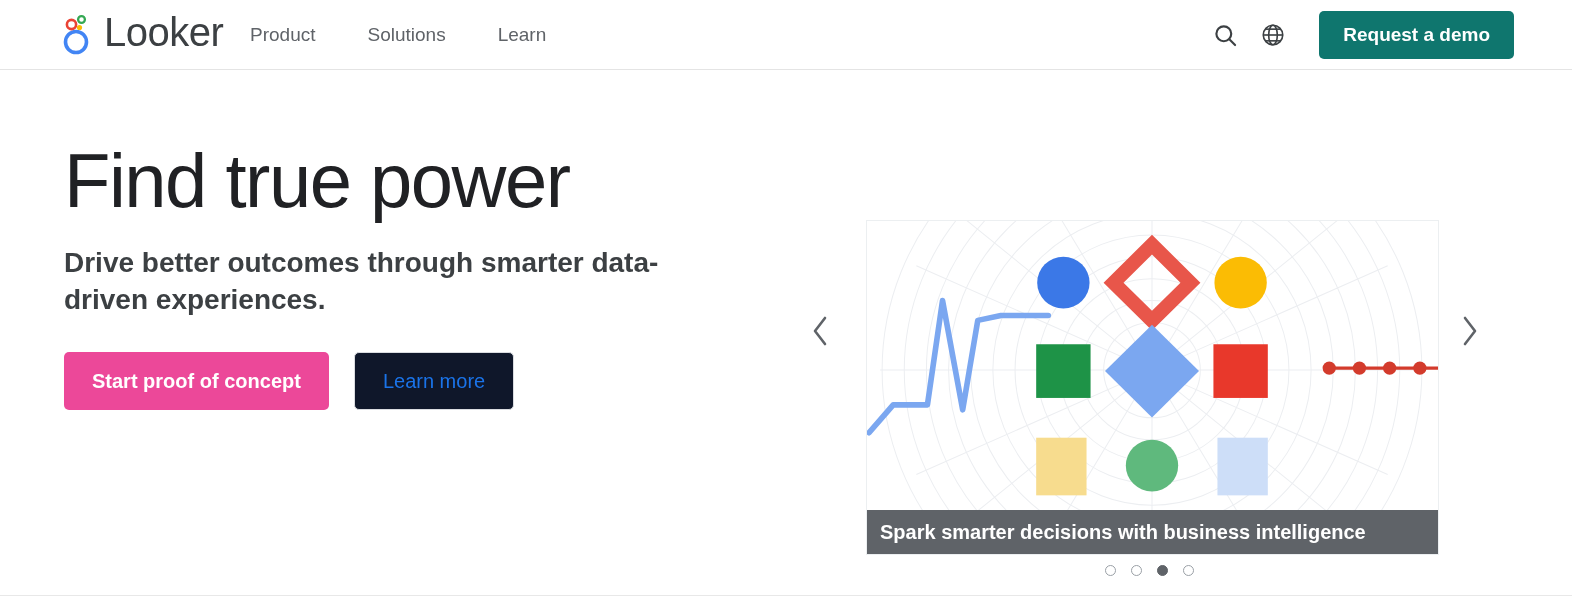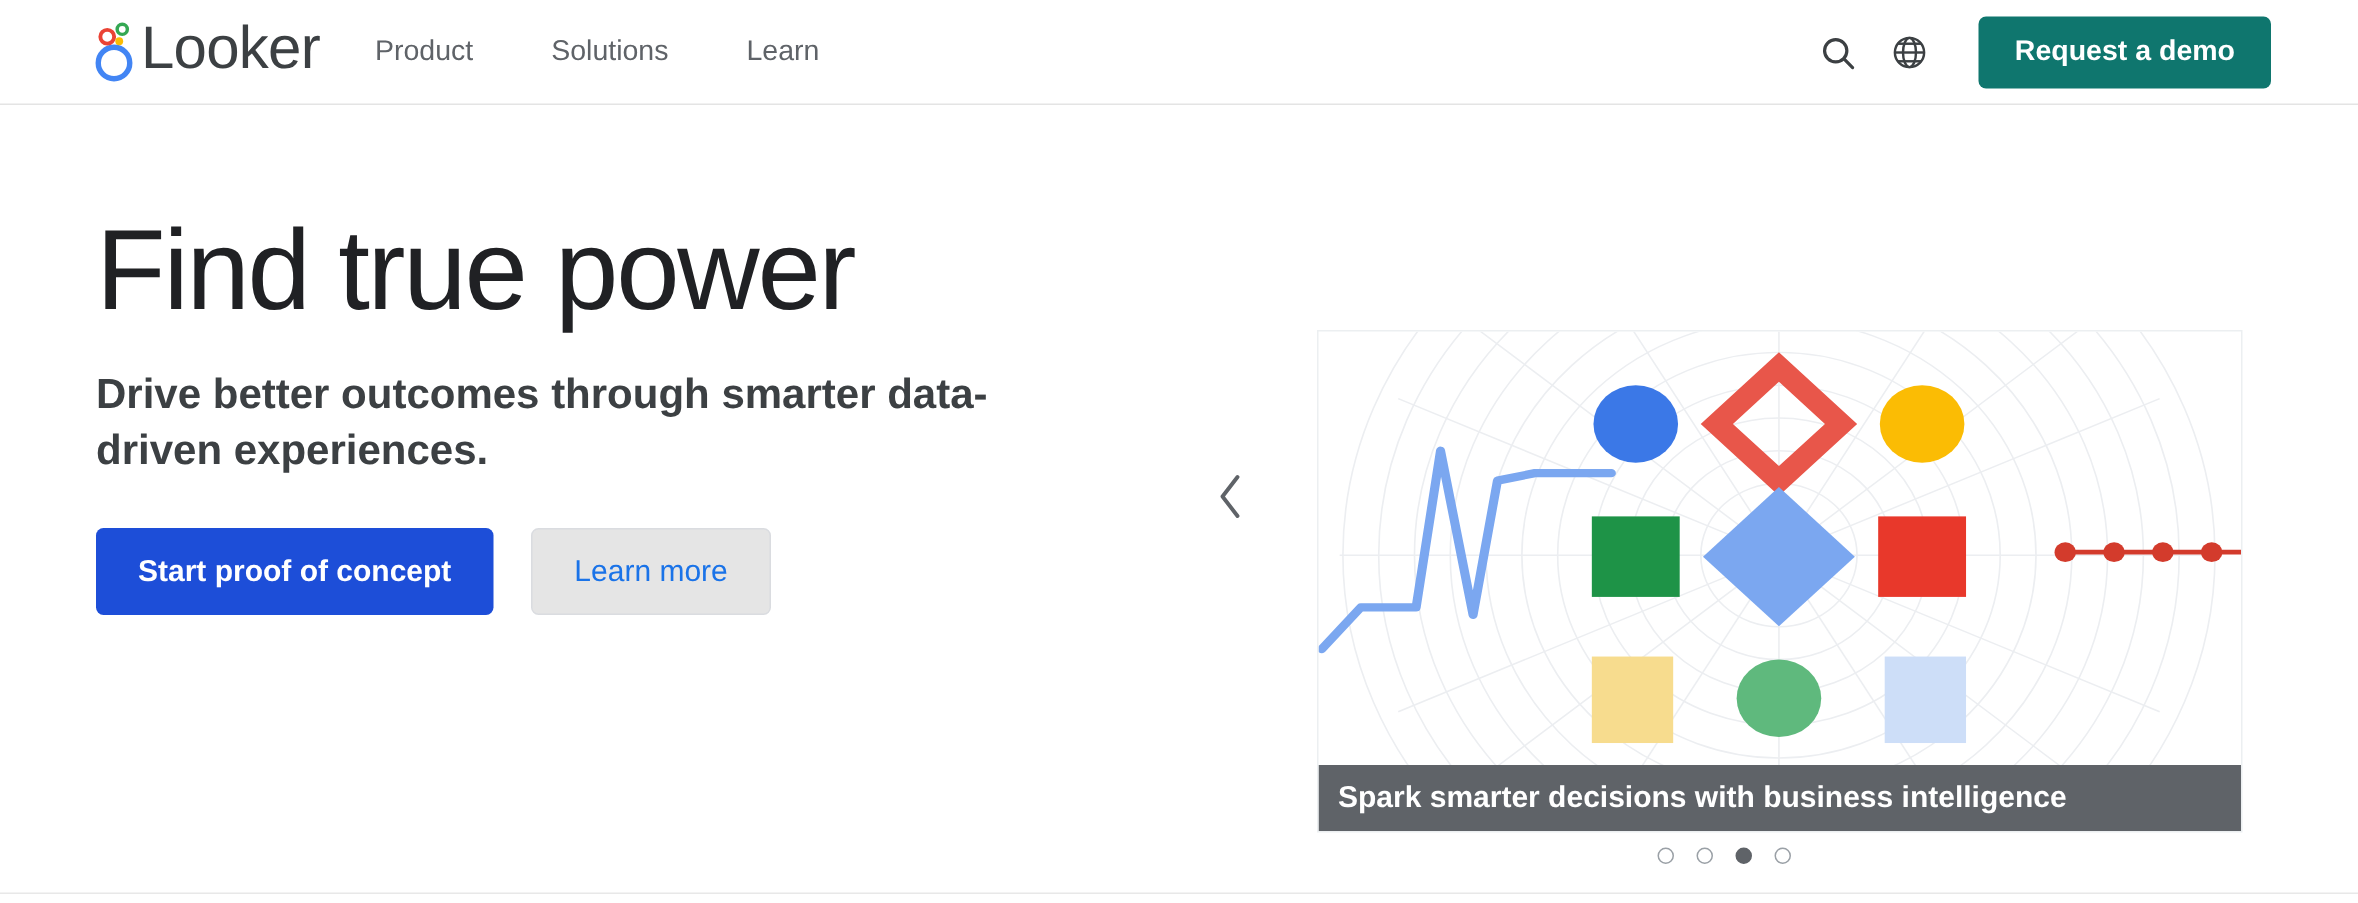--- a/index.html
+++ b/index.html
@@ -22,20 +22,21 @@
     background: #ffffff;
     border-bottom: 1px solid #e4e4e4;
   }
 
   .brand {
     position: absolute;
     left: 60px;
     top: 8px;
     display: flex;
     align-items: flex-end;
+    gap: 10px;
     text-decoration: none;
     cursor: pointer;
   }
   .brand-mark { width: 34px; height: 48px; display: block; }
   .brand-name {
     font-size: 40px;
     font-weight: 400;
     color: #3c4043;
     letter-spacing: -0.5px;
     line-height: 48px;
@@ -123,34 +124,34 @@
     font-weight: 700;
     max-width: 620px;
   }
   .hero-ctas {
     margin-top: 34px;
     display: flex;
     align-items: center;
     gap: 25px;
   }
   .btn-primary {
-    background: #1d4ed8;
+    background: #ec4899;
     color: #ffffff;
     border: none;
     border-radius: 5px;
     height: 58px;
     padding: 12px 28px;
     font-size: 20px;
     font-weight: 700;
     cursor: pointer;
     font-family: "Liberation Sans", sans-serif;
     white-space: nowrap;
   }
   .btn-secondary {
-    background: #e5e5e5;
+    background: #0f172a;
     color: #1a73e8;
     border: 1px solid #dadce0;
     border-radius: 5px;
     height: 58px;
     padding: 0 28px;
     font-size: 20px;
     font-weight: 400;
     cursor: pointer;
     font-family: "Liberation Sans", sans-serif;
     white-space: nowrap;
@@ -173,27 +174,26 @@
     cursor: pointer;
     color: #5f6368;
   }
   .car-arrow.prev { left: 8px; }
   .car-arrow.next { left: 658px; }
 
   .car-frame {
     position: absolute;
     left: 76px;
     top: 75px;
-    width: 617px;
+    width: 573px;
     height: 335px;
     border: 1px solid #eceff1;
     background: #ffffff;
     overflow: hidden;
     cursor: pointer;
-    margin-left: 12px;
   }
   .car-art { position: absolute; inset: 0; }
   .car-art svg { display: block; width: 100%; height: 100%; }
 
   .car-caption {
     position: absolute;
     left: 0; bottom: 0;
     width: 100%;
     height: 44px;
     background: #5f6368;

